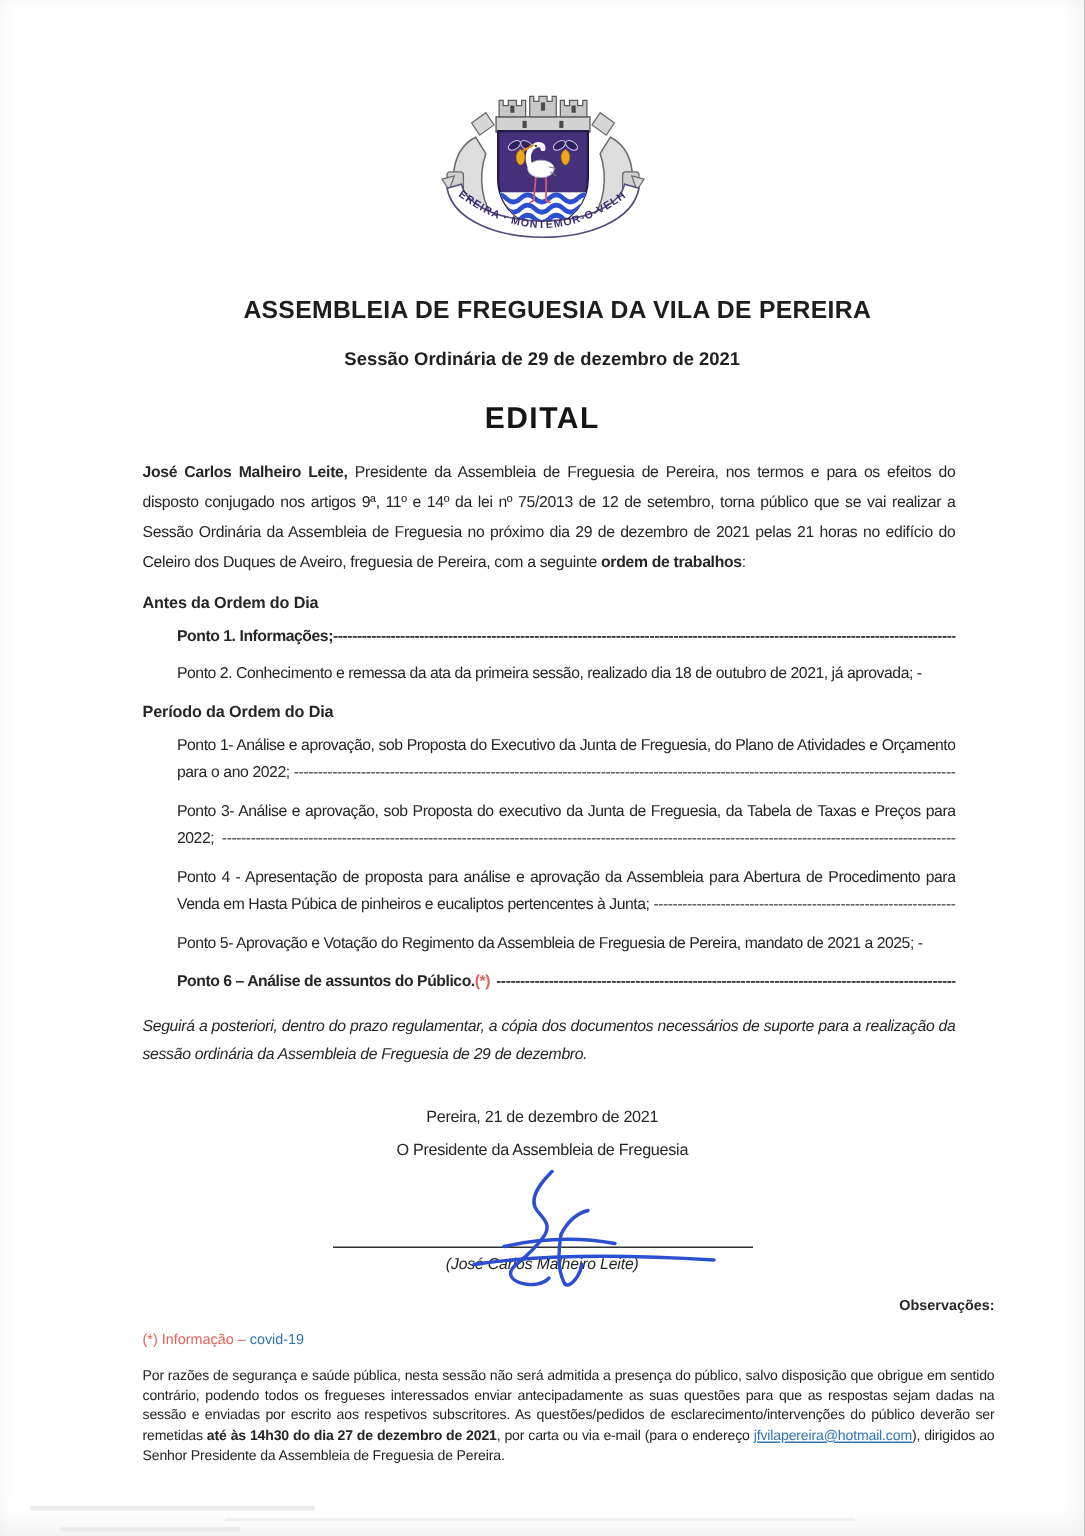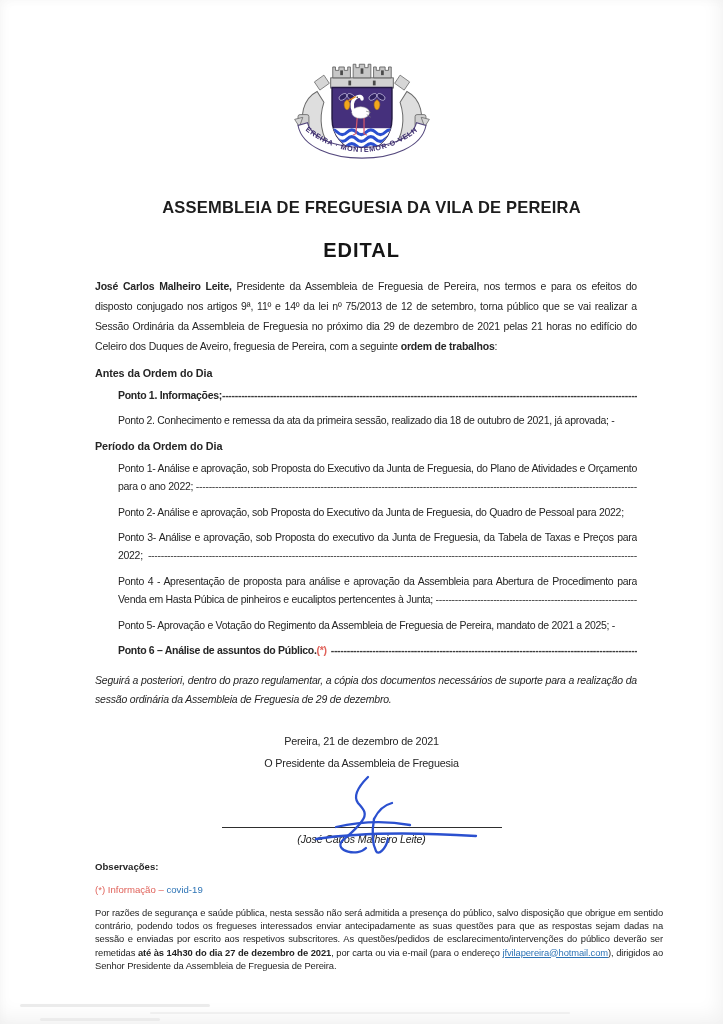--- a/index.html
+++ b/index.html
@@ -29,21 +29,21 @@
   .red{color:#e0625a;}
   .closing{margin-top:12px;font-size:10.5px;line-height:19px;letter-spacing:-0.2px;text-align:justify;font-style:italic;}
   .sig-block{position:relative;margin-top:26px;}
   .place-date{text-align:center;font-size:10.8px;letter-spacing:-0.2px;margin-top:16px;}
   .role{margin-top:10px;text-align:center;font-size:10.8px;letter-spacing:-0.2px;}
   .sig-space{height:58px;}
   .sig-svg{position:absolute;left:308px;top:40px;pointer-events:none;}
   .sig-line{width:280px;margin:0 auto;border-top:1.4px solid #2e2e2e;}
   .sig-name{margin-top:5px;text-align:center;font-size:10.5px;font-style:italic;letter-spacing:-0.1px;color:#222;}
   .obs-col{margin:0 60px 0 95px;}
-  .obs-heading{margin-top:16px;font-size:9.6px;font-weight:bold;}
+  .obs-heading{margin-top:16px;font-size:9.6px;font-weight:bold;text-align:right;}
   .obs-note{margin-top:12px;font-size:9.6px;}
   .obs-link{color:#2e74b5;text-decoration:none;}
   .obs-para{margin-top:11px;font-size:9.4px;line-height:13.2px;letter-spacing:-0.1px;text-align:justify;color:#242424;}
   .email-link{color:#2e74b5;text-decoration:underline;}
   .smudge{position:absolute;background:#c9c9c9;opacity:.35;border-radius:2px;}
 </style>
 </head>
 <body>
 
 <div class="page">
@@ -114,39 +114,39 @@
       <defs>
           <path id="bannerArc" d="M28,116 Q110,178 192,116" fill="none"></path>
         </defs>
       <text font-size="10.5" font-weight="bold" fill="#3b2b6e" letter-spacing="1.1" font-family="Liberation Sans, DejaVu Sans, sans-serif">
         <textPath href="#bannerArc" startOffset="50%" text-anchor="middle">PEREIRA · MONTEMOR-O-VELHO</textPath>
       </text>
     </g>
   </svg>
 
   <div class="h-org">ASSEMBLEIA DE FREGUESIA DA VILA DE PEREIRA</div>
+  <div class="h-sub">Sessão Ordinária de 29 de dezembro de 2021</div>
   <div class="h-title">EDITAL</div>
 
   <div class="body-col">
 
     <p class="intro"><b>José Carlos Malheiro Leite,</b><span> Presidente da Assembleia de Freguesia de Pereira, nos termos e para os efeitos do disposto conjugado nos artigos 9ª, 11º e 14º da lei nº 75/2013 de 12 de setembro, torna público que se vai realizar a Sessão Ordinária da Assembleia de Freguesia no próximo dia 29 de dezembro de 2021 pelas 21 horas no edifício do Celeiro dos Duques de Aveiro, freguesia de Pereira, com a seguinte </span><b>ordem de trabalhos</b><span>:</span></p>
 
     <div class="sec-heading">Antes da Ordem do Dia</div>
 
     <div class="ponto flexline">
       <span>Ponto 1. Informações; </span>
       <span class="dashfill">------------------------------------------------------------------------------------------------------------------------------------------------------------------------------------------------------------------</span>
     </div>
     <div class="ponto oneline">Ponto 2. Conhecimento e remessa da ata da primeira sessão, realizado dia 18 de outubro de 2021, já aprovada; -</div>
 
     <div class="sec-heading">Período da Ordem do Dia</div>
 
     <div class="ponto twoline"><span>Ponto 1- Análise e aprovação, sob Proposta do Executivo da Junta de Freguesia, do Plano de Atividades e Orçamento para o ano 2022; </span><span class="dashes">------------------------------------------------------------------------------------------------------------------------------------------------------</span></div>
 
-    <div class="ponto oneline">Ponto 2- Análise e aprovação, sob Proposta do Executivo da Junta de Freguesia, do Quadro de Pessoal para 2022;</div>
 
     <div class="ponto twoline"><span>Ponto 3- Análise e aprovação, sob Proposta do executivo da Junta de Freguesia, da Tabela de Taxas e Preços para 2022; </span><span class="dashes">----------------------------------------------------------------------------------------------------------------------------------------------------------------</span></div>
 
     <div class="ponto twoline"><span>Ponto 4 - Apresentação de proposta para análise e aprovação da Assembleia para Abertura de Procedimento para Venda em Hasta Púbica de pinheiros e eucaliptos pertencentes à Junta; </span><span class="dashes">----------------------------------------------------------------------------------------------------------------------------------</span></div>
 
     <div class="ponto oneline">Ponto 5- Aprovação e Votação do Regimento da Assembleia de Freguesia de Pereira, mandato de 2021 a 2025; -</div>
 
     <div class="ponto flexline">
       <span>Ponto 6 – Análise de assuntos do Público. </span>
       <span class="red" style="margin-right:4px;">(*)</span>

